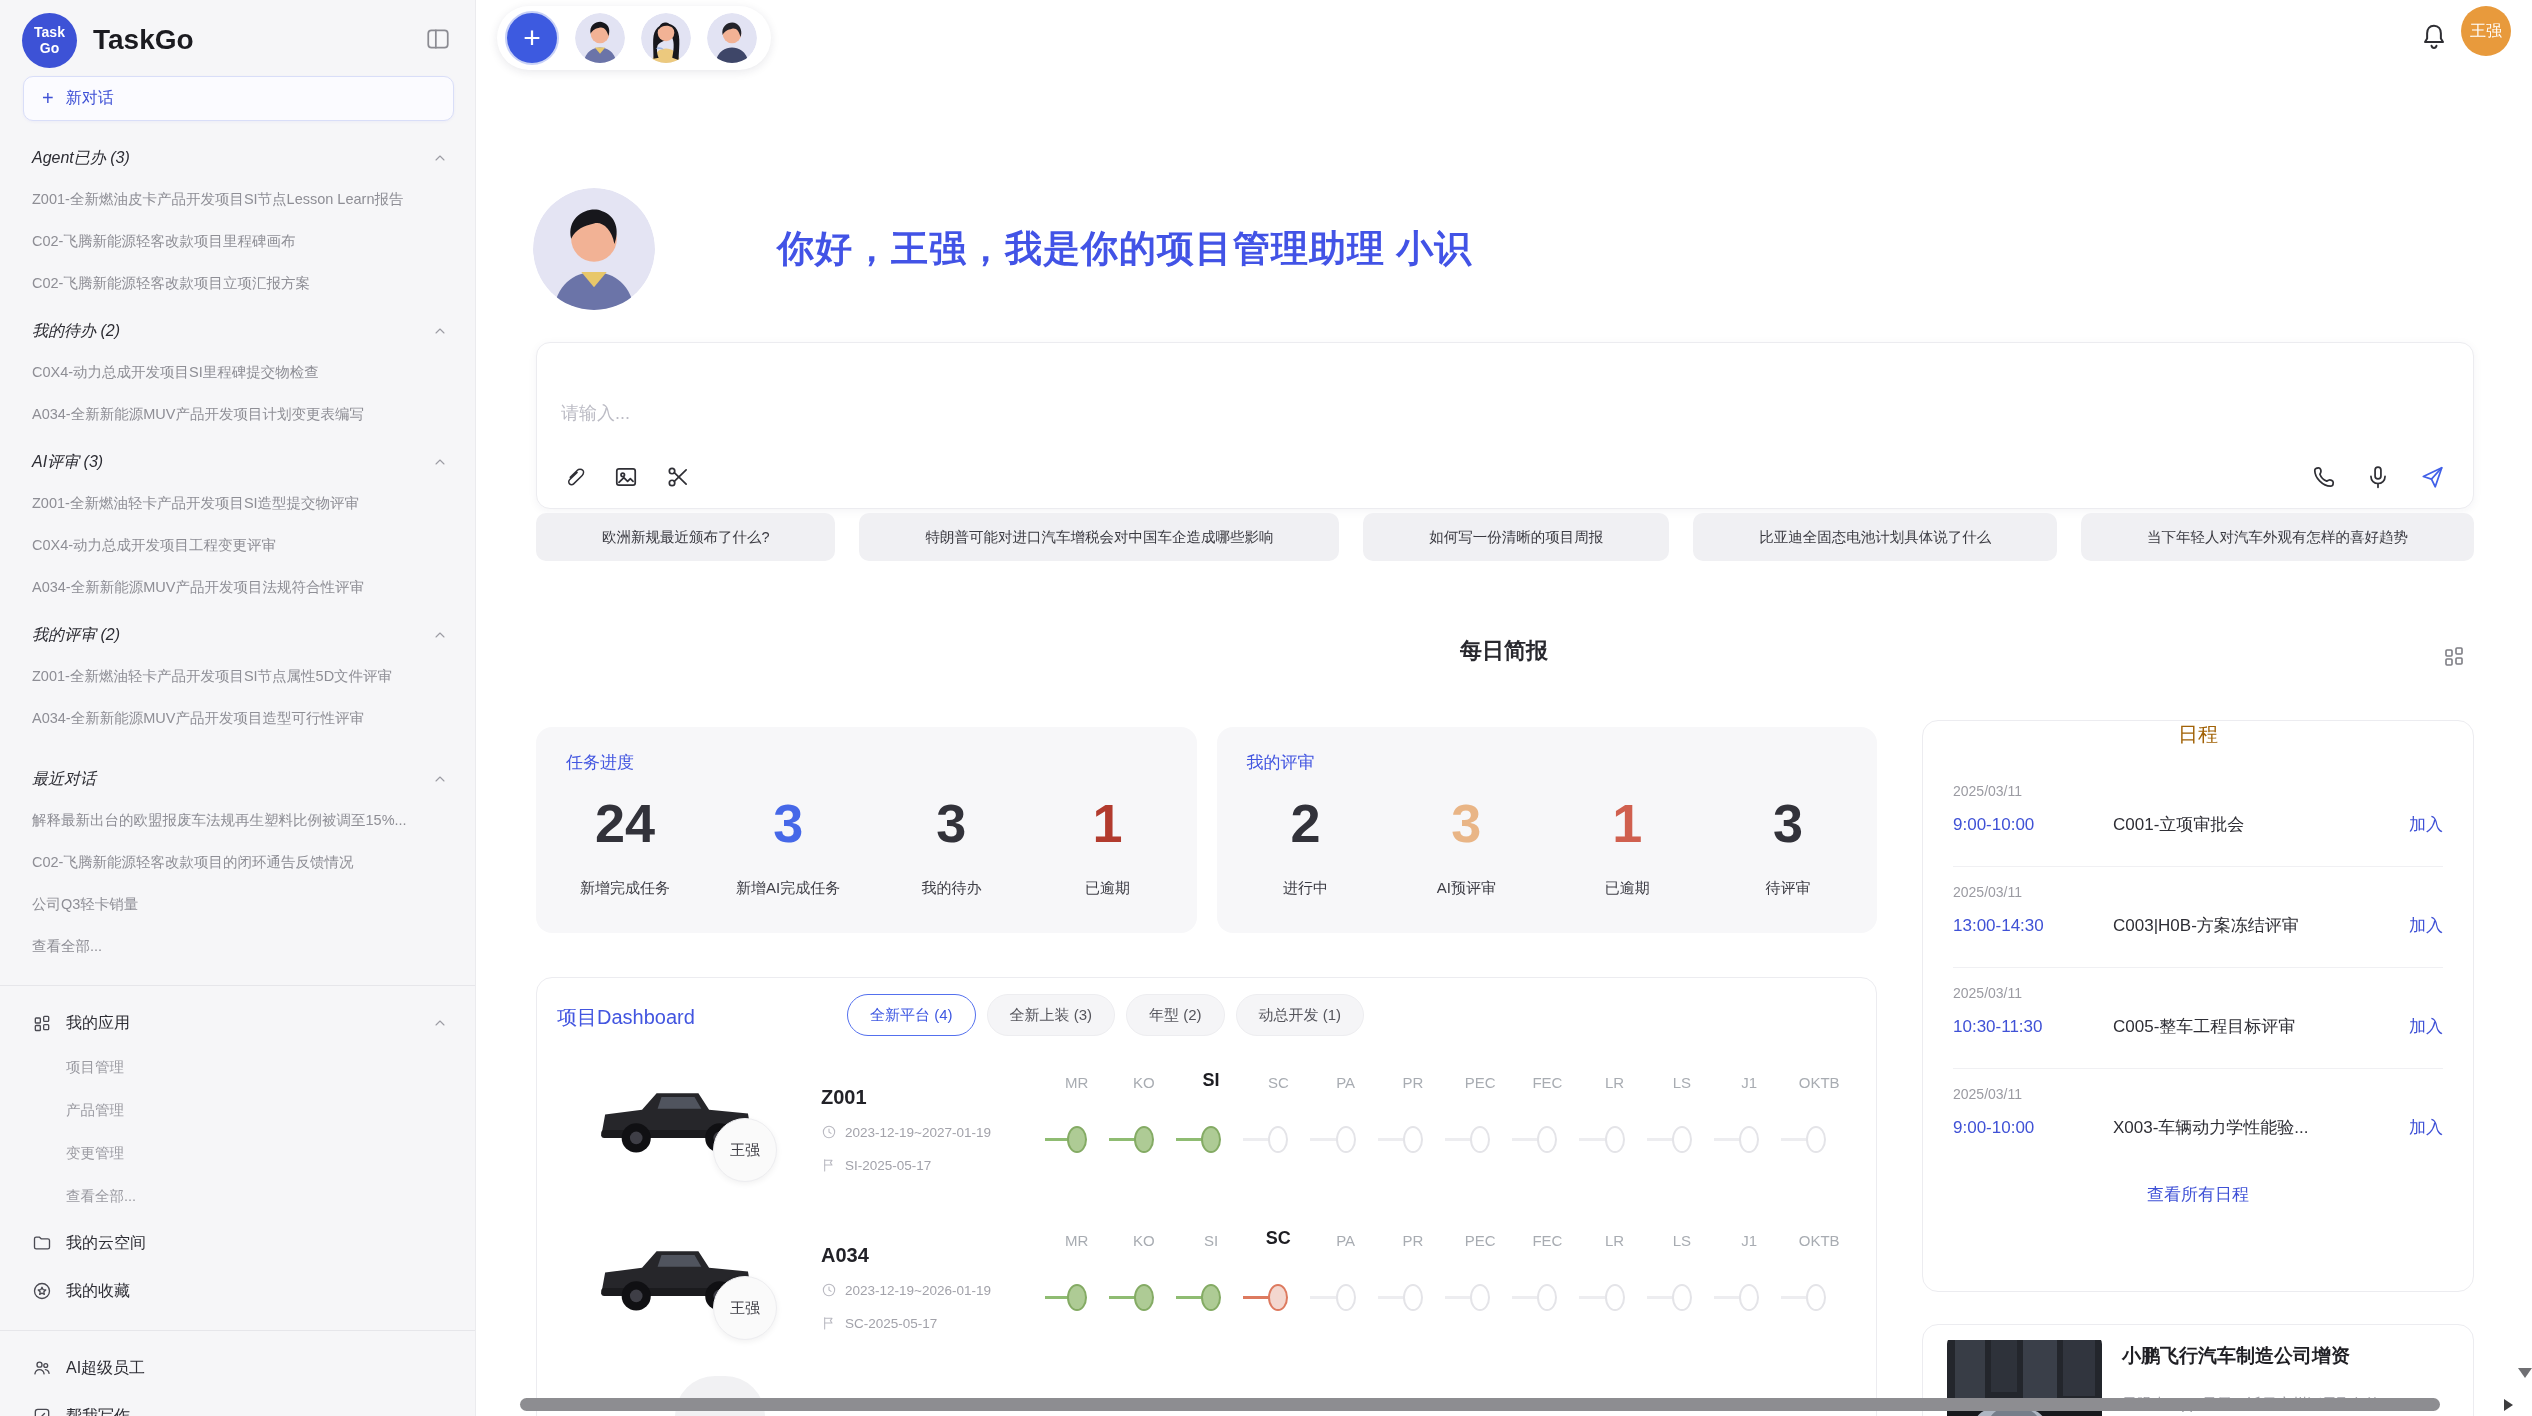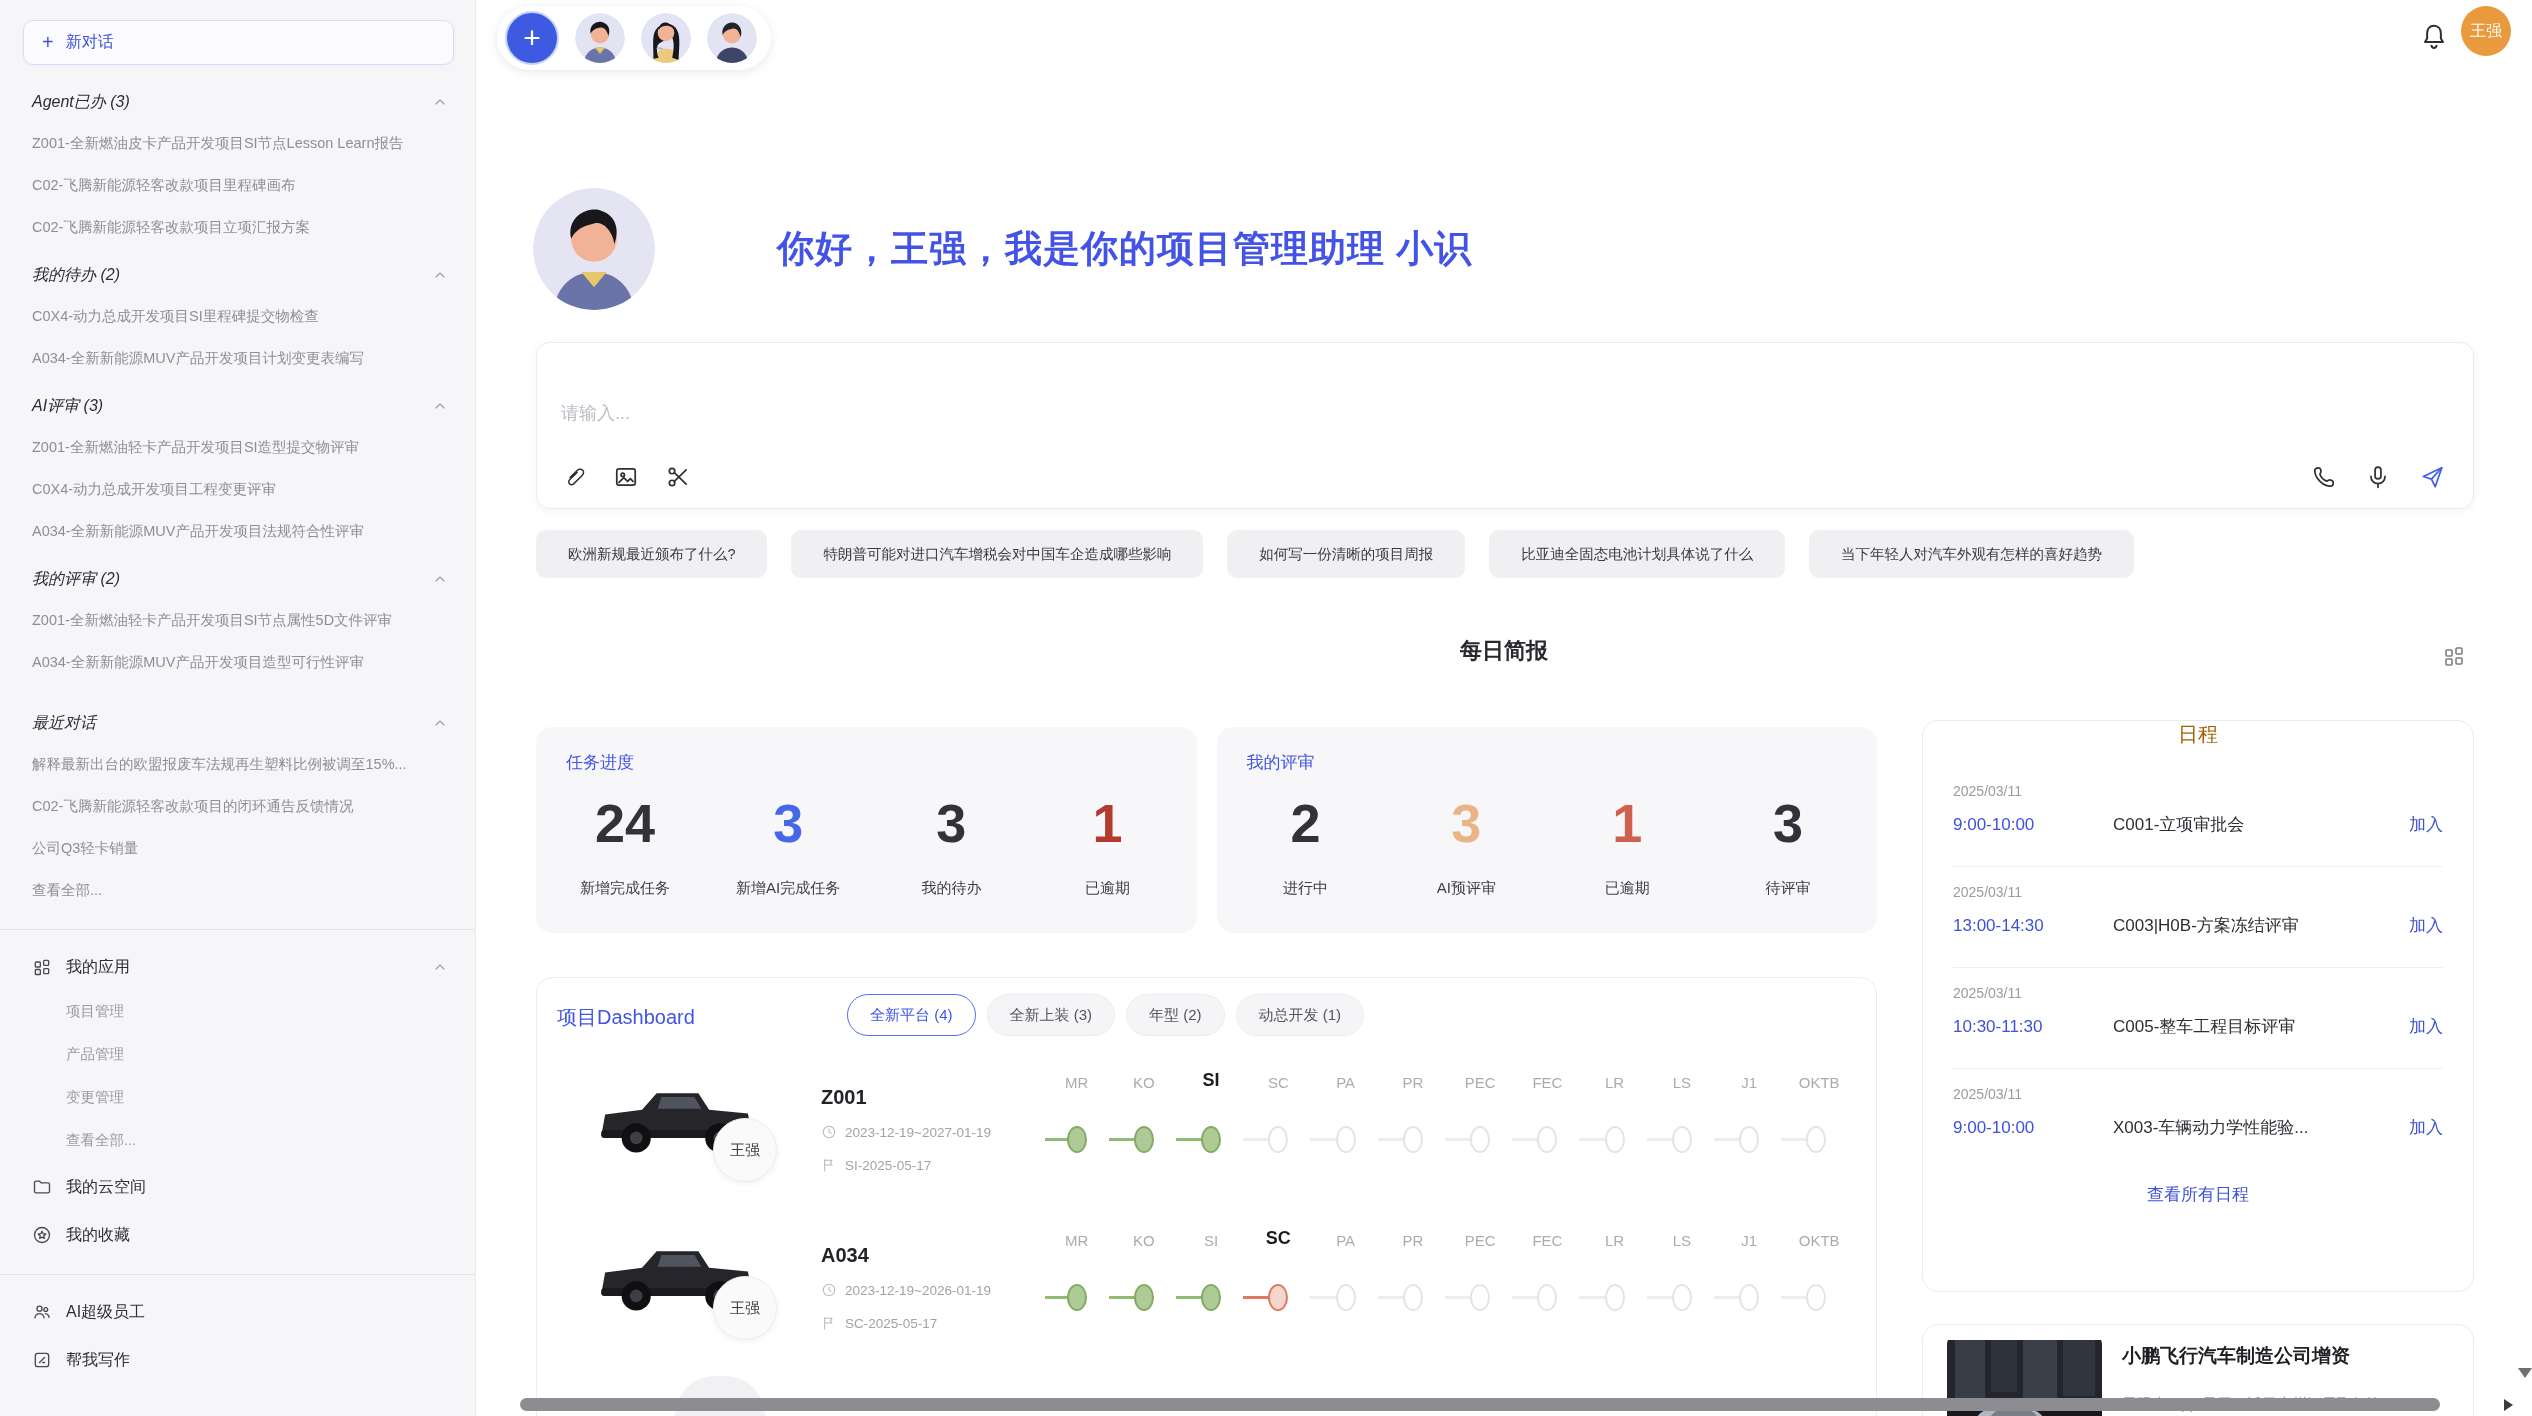--- a/index.html
+++ b/index.html
@@ -56,21 +56,21 @@
   .input-card { position:absolute; left:60px; top:342px; width:1938px; height:167px; border-radius:14px;
     border:1px solid #ececf0; box-shadow:0 2px 10px rgba(40,40,80,.05); background:#fff; }
   .input-field { position:absolute; left:14px; top:10px; width:1908px; height:100px; border:none; outline:none;
     resize:none; font-size:18px; color:#333; padding:48px 10px; font-family:inherit; background:transparent; }
   .input-field::placeholder { color:#bcbcc5; }
   .input-icons-left { position:absolute; left:24px; bottom:18px; display:flex; gap:26px; color:#2f2f35; }
   .input-icons-right { position:absolute; right:28px; bottom:18px; display:flex; gap:28px; align-items:center; color:#2f2f35; }
   .in-icon { width:26px; height:26px; cursor:pointer; }
   .send-icon { color:#4160e8; }
 
-  .chips { position:absolute; left:60px; top:530px; width:1598px; display:flex; gap:24px; }
+  .chips { position:absolute; left:60px; top:513px; width:1938px; display:flex; gap:24px; }
   .chip { flex:1 1 auto; height:48px; border-radius:10px; background:#f0f0f3; display:flex; align-items:center;
     justify-content:center; font-size:14.5px; color:#3a3a41; padding:0 30px; white-space:nowrap; cursor:pointer; }
 
   .brief-title { position:absolute; left:0; top:636px; width:2056px; text-align:center; font-size:22px;
     font-weight:700; color:#28282e; }
   .brief-grid-icon { position:absolute; right:66px; top:644px; width:24px; height:24px; color:#7d7d84; cursor:pointer; }
 
   .stats-row { position:absolute; left:60px; top:727px; width:1341px; display:flex; gap:20px; }
   .stat-card { flex:1; height:206px; background:#f7f7f9; border-radius:16px; padding:24px 30px; position:relative; }
   .stat-card-title { font-size:17px; color:#4255e0; }
@@ -141,20 +141,33 @@
     border-left:7px solid transparent; border-right:7px solid transparent; border-top:10px solid #6f6f73; }
 
   svg.stroke { fill:none; stroke:currentColor; stroke-width:1.6; stroke-linecap:round; stroke-linejoin:round; }
 </style>
 </head>
 <body>
 
 <div class="stage">
 
   <aside class="sidebar">
+    <div class="sb-head">
+      <div class="logo-circle">
+        <span>Task</span>
+        <span>Go</span>
+      </div>
+      <div class="app-title">TaskGo</div>
+      <span class="collapse-btn">
+        <svg class="stroke" viewBox="0 0 24 24">
+            <rect x="3" y="4" width="18" height="16" rx="3"></rect>
+            <line x1="10" y1="4" x2="10" y2="20"></line>
+          </svg>
+      </span>
+    </div>
 
     <div class="newchat-btn">
       <span class="newchat-plus">+</span>
       <span>新对话</span>
     </div>
 
     <div class="sb-scroll">
 
       <div class="sb-section-head">
         <span>Agent已办 (3)</span>

